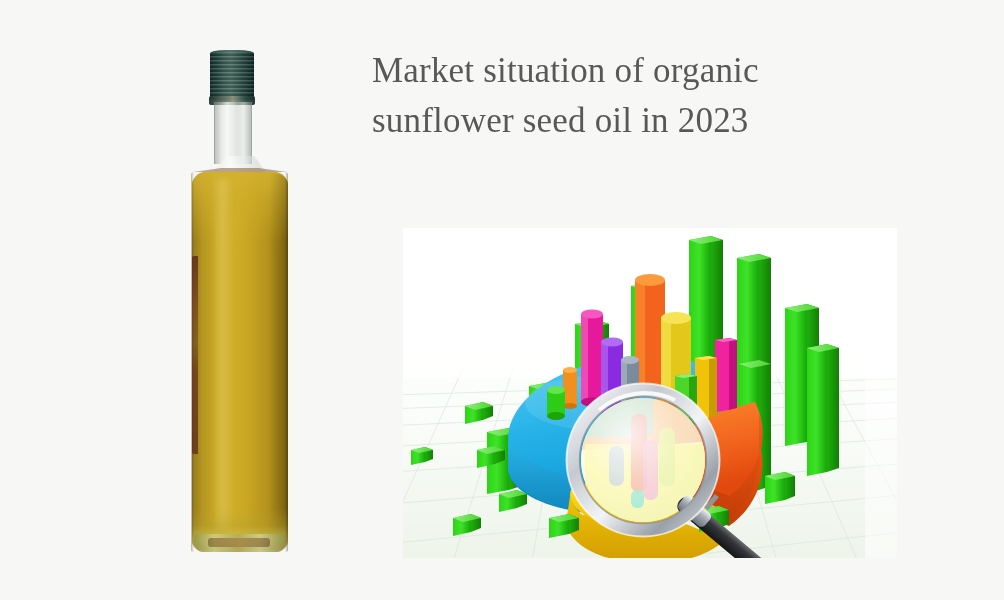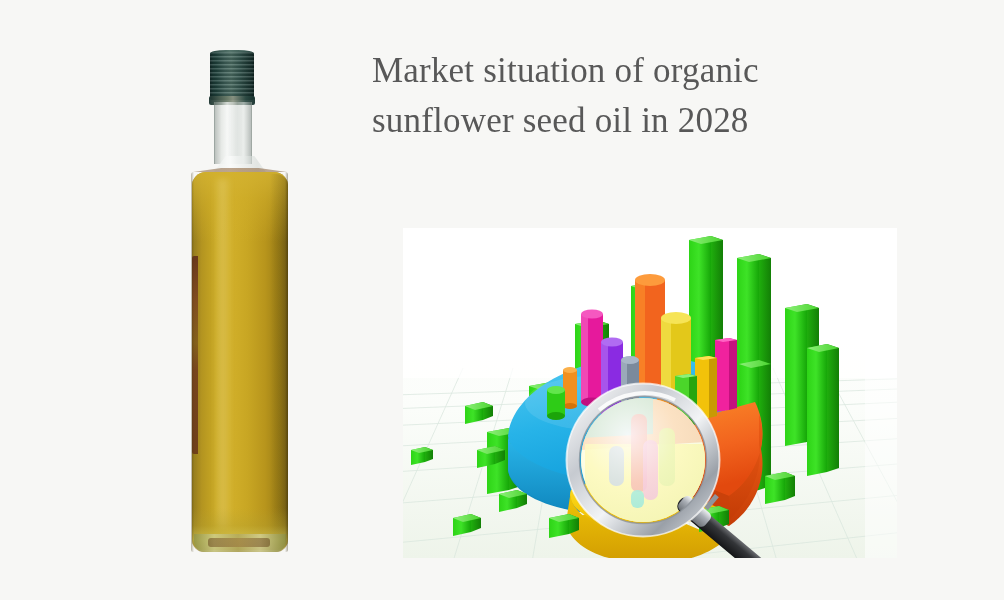--- a/index.html
+++ b/index.html
@@ -284,21 +284,21 @@
       <div class="base"></div>
       <div class="base-glass"></div>
       <div class="base-dark"></div>
       <div class="glass-edge-l"></div>
       <div class="glass-edge-r"></div>
     </div>
   </div>
 
   <div id="title-block">
     <div id="title-text">Market situation of organic
-sunflower seed oil in 2028</div>
+sunflower seed oil in 2023</div>
   </div>
 
   <div id="chart-figure">
     <svg id="chart-svg" viewBox="0 0 494 330" xmlns="http://www.w3.org/2000/svg">
       <defs>
         <linearGradient id="gBlueTop" x1="0" y1="0" x2="0.4" y2="1">
           <stop offset="0%" stop-color="#56ccf2"></stop>
           <stop offset="55%" stop-color="#27b3e8"></stop>
           <stop offset="100%" stop-color="#13a0dc"></stop>
         </linearGradient>

